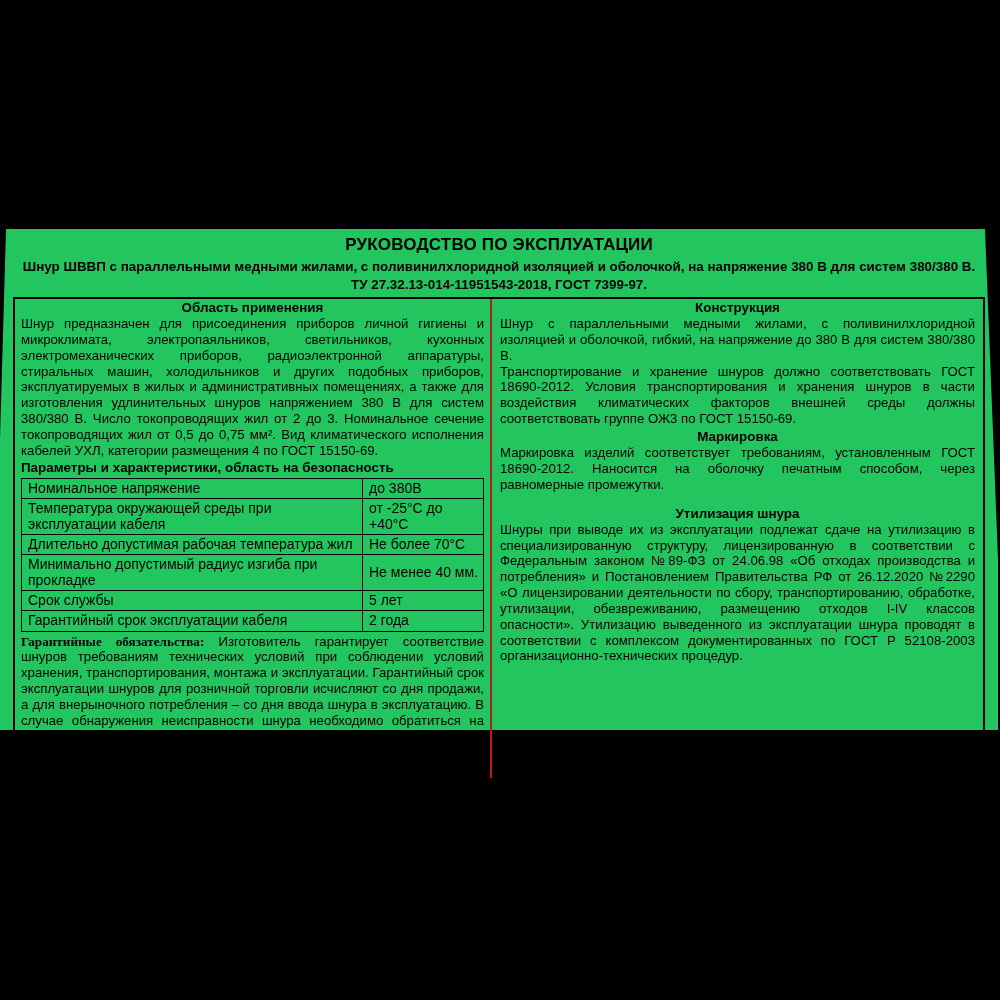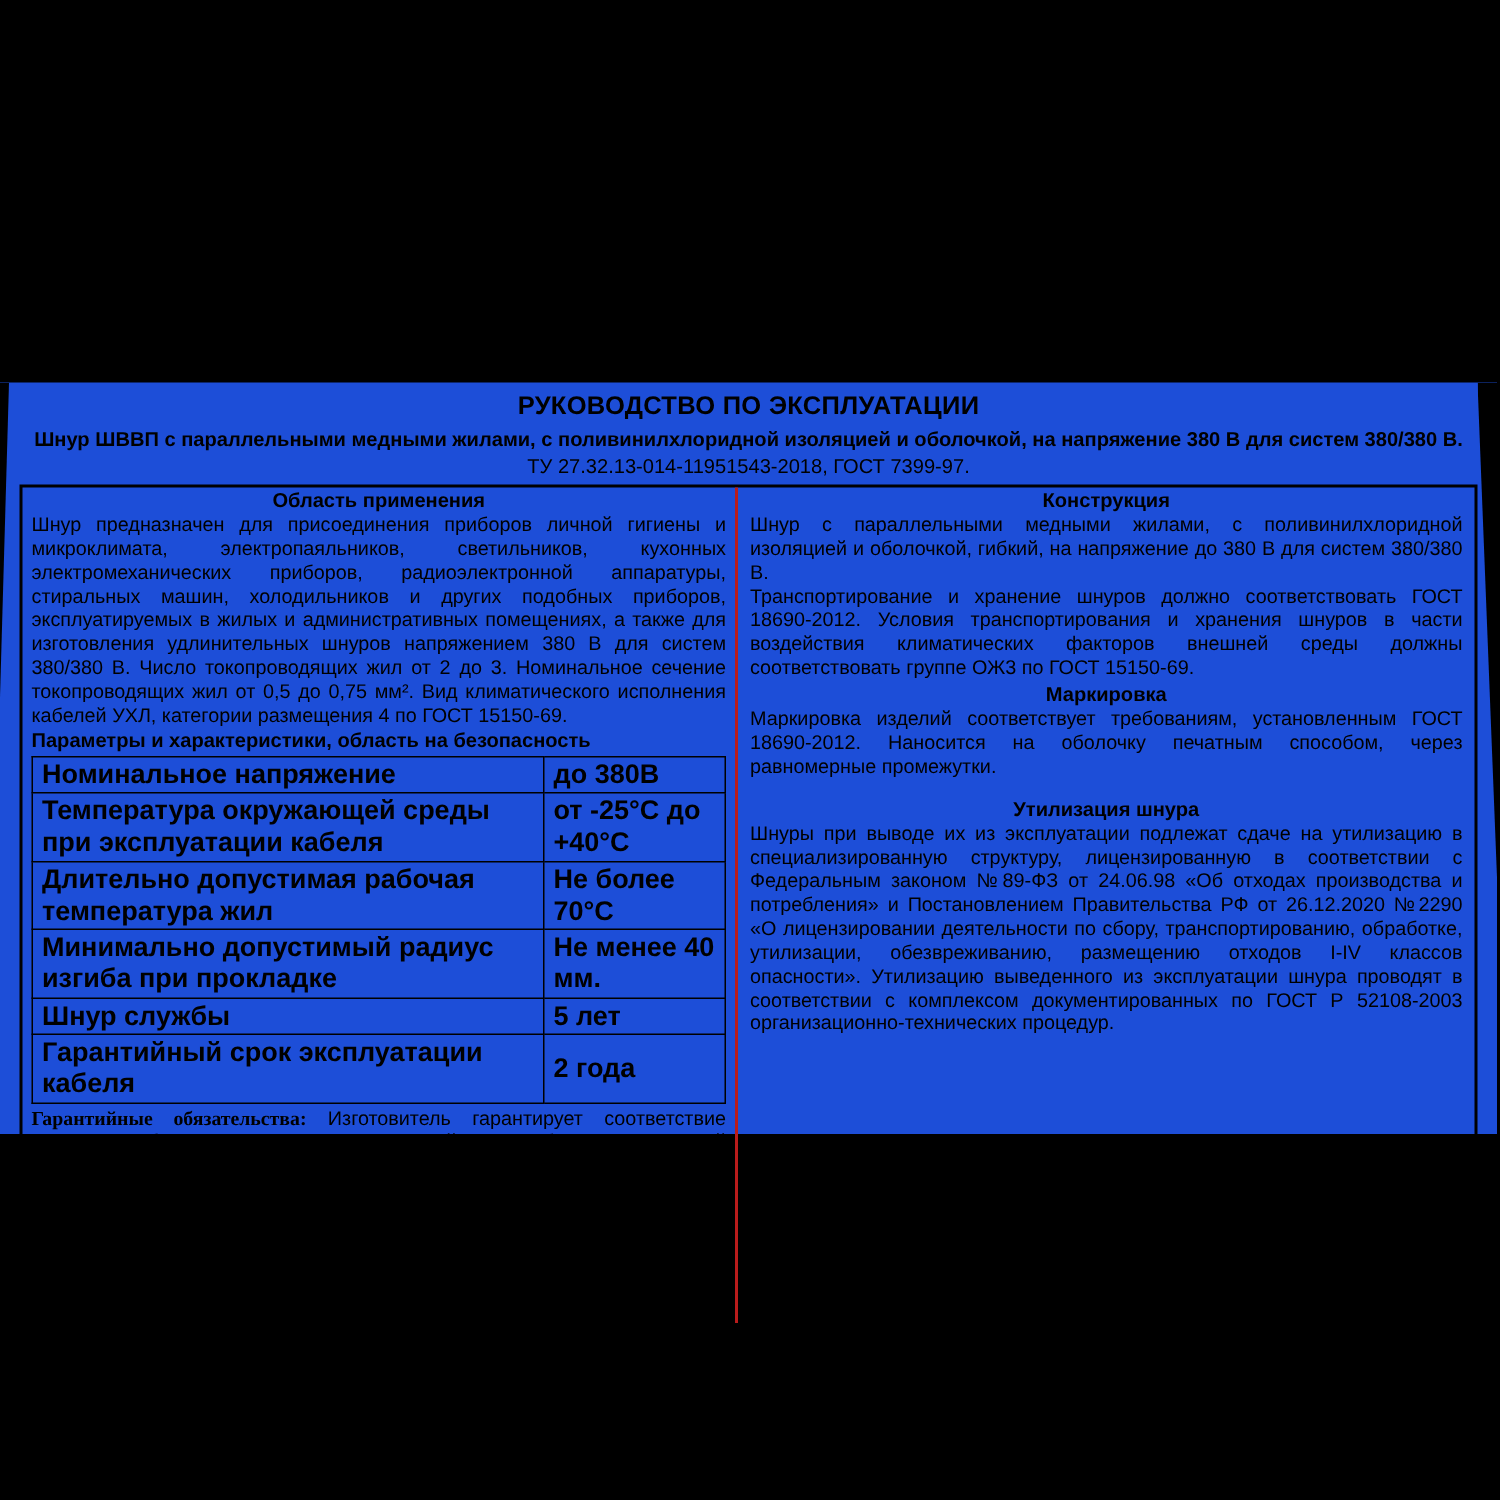--- a/index.html
+++ b/index.html
@@ -11,25 +11,25 @@
   }
   .canvas {
     position: relative;
     width: 1000px;
     height: 1000px;
     background: #000000;
     overflow: hidden;
   }
   .page {
     position: absolute;
-    top: 255px;
+    top: 229px;
     left: 0;
     width: 998px;
     height: 501px;
-    background: #1d4ed8;
+    background: #22c55e;
   }
   
   .edge-left {
     position: absolute; top: 0; left: 0;
     width: 6px; height: 210px;
     background: #000;
     clip-path: polygon(0 0, 100% 0, 0 100%);
   }
   .edge-right {
     position: absolute; top: 0; right: 0;
@@ -46,21 +46,21 @@
   }
   .doc-subtitle {
     margin-top: 4px;
     text-align: center;
     font-weight: bold;
     font-size: 13.4px;
   }
   .doc-standards {
     margin-top: 3px;
     text-align: center;
-    font-weight: normal;
+    font-weight: bold;
     font-size: 13.4px;
   }
   .content-box {
     margin: 5px 13px 0 13px;
     border: 2px solid #000;
     display: flex;
     align-items: stretch;
     min-height: 353px;
     box-sizing: border-box;
   }
@@ -91,25 +91,24 @@
     line-height: 1.2;
     margin-top: 1px;
   }
   table.params {
     border-collapse: collapse;
     width: 100%;
     margin: 2px 0 2px 0;
   }
   table.params td {
     border: 1.6px solid #000;
-    font-size: 18px;
+    font-size: 14px;
     line-height: 1.15;
     padding: 1px 4px 2px 6px;
     vertical-align: middle;
-    font-weight: bold;
   }
   td.val-cell { width: 110px; padding-left: 7px; }
   .inline-bold { font-weight: bold; font-family: Liberation Serif, serif; }
   .mt-lg { margin-top: 13px; }
   .mt-sm { margin-top: 2px; }
   .footer {
     margin: 8px 13px 0 13px;
     font-size: 13.4px;
     line-height: 1.32;
   }
@@ -152,21 +151,21 @@
             </tr>
             <tr>
               <td>Длительно допустимая рабочая температура жил</td>
               <td class="val-cell">Не более 70°С</td>
             </tr>
             <tr>
               <td>Минимально допустимый радиус изгиба при прокладке</td>
               <td class="val-cell">Не менее 40 мм.</td>
             </tr>
             <tr>
-              <td>Шнур службы</td>
+              <td>Срок службы</td>
               <td class="val-cell">5 лет</td>
             </tr>
             <tr>
               <td>Гарантийный срок эксплуатации кабеля</td>
               <td class="val-cell">2 года</td>
             </tr>
           </tbody>
         </table>
 
         <div class="body-text"><span class="inline-bold">Гарантийные обязательства:</span><span> Изготовитель гарантирует соответствие шнуров требованиям технических условий при соблюдении условий хранения, транспортирования, монтажа и эксплуатации. Гарантийный срок эксплуатации шнуров для розничной торговли исчисляют со дня продажи, а для внерыночного потребления – со дня ввода шнура в эксплуатацию. В случае обнаружения неисправности шнура необходимо обратиться на завод-изготовитель. Указания по эксплуатации кабелей должны соответствовать требованиям ГОСТ 7399-97. Класс пожарной опасности шнура по ГОСТ 31565-2012 О1.8.2.5.4.</span></div>

